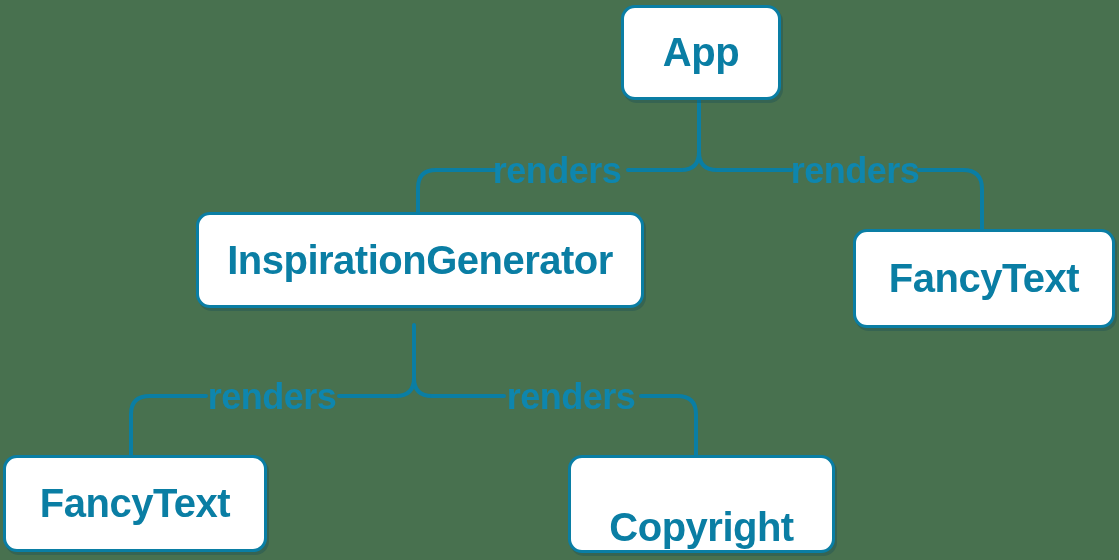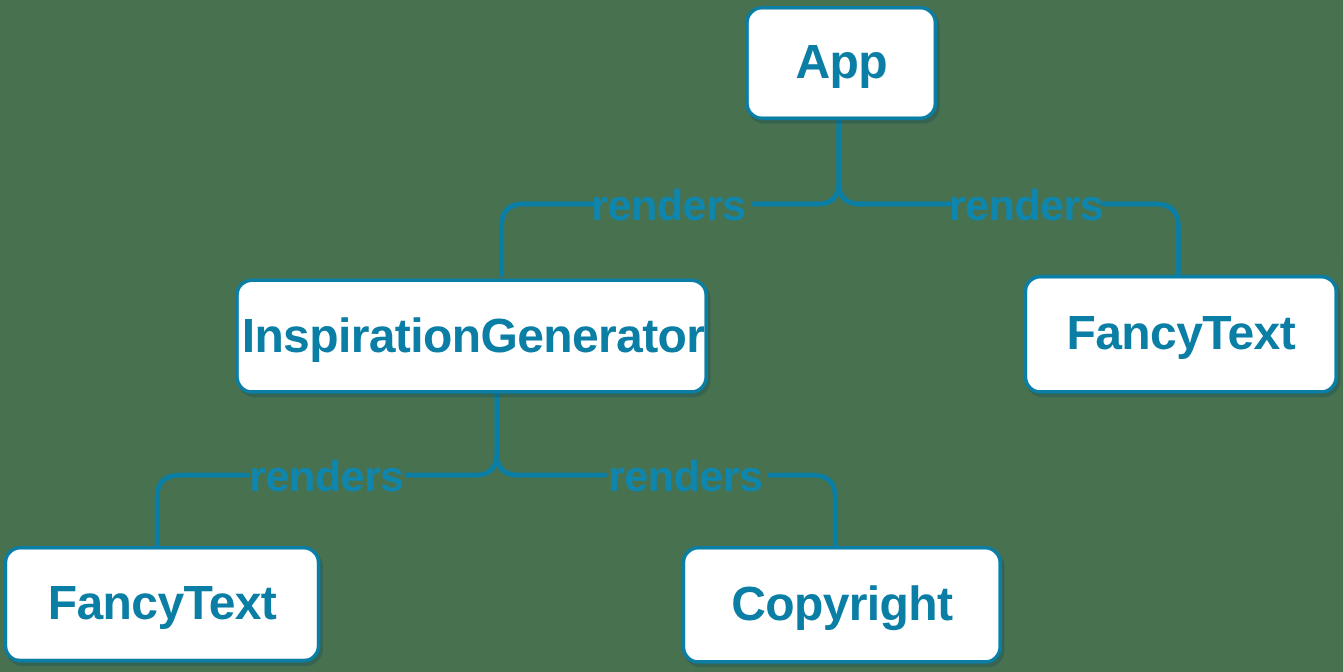--- a/index.html
+++ b/index.html
@@ -38,24 +38,24 @@
     display: flex;
     align-items: center;
     justify-content: center;
     color: #0a7ea4;
     font-size: 40px;
     font-weight: 600;
     letter-spacing: -0.5px;
     box-shadow: 2px 3px 0 rgba(13, 70, 90, 0.30);
   }
   #node-app            { left: 621px; top: 5px;   width: 160px; height: 95px; }
-  #node-inspiration    { left: 196px; top: 232px; width: 394px; height: 96px; justify-content: flex-end; }
+  #node-inspiration    { left: 196px; top: 212px; width: 448px; height: 96px; }
   #node-fancy-right    { left: 853px; top: 229px; width: 262px; height: 99px; }
   #node-fancy-left     { left: 3px;   top: 455px; width: 264px; height: 97px; }
-  #node-copyright      { left: 568px; top: 455px; width: 267px; height: 98px; }
+  #node-copyright      { left: 568px; top: 455px; width: 267px; height: 98px; align-items: flex-end; }
   .edge-label {
     position: absolute;
     transform: translate(-50%, -50%);
     color: #0e86ae;
     font-size: 36px;
     font-weight: 600;
     letter-spacing: -0.5px;
     white-space: nowrap;
   }
   #edge-label-0 { left: 557px; top: 171px; }

